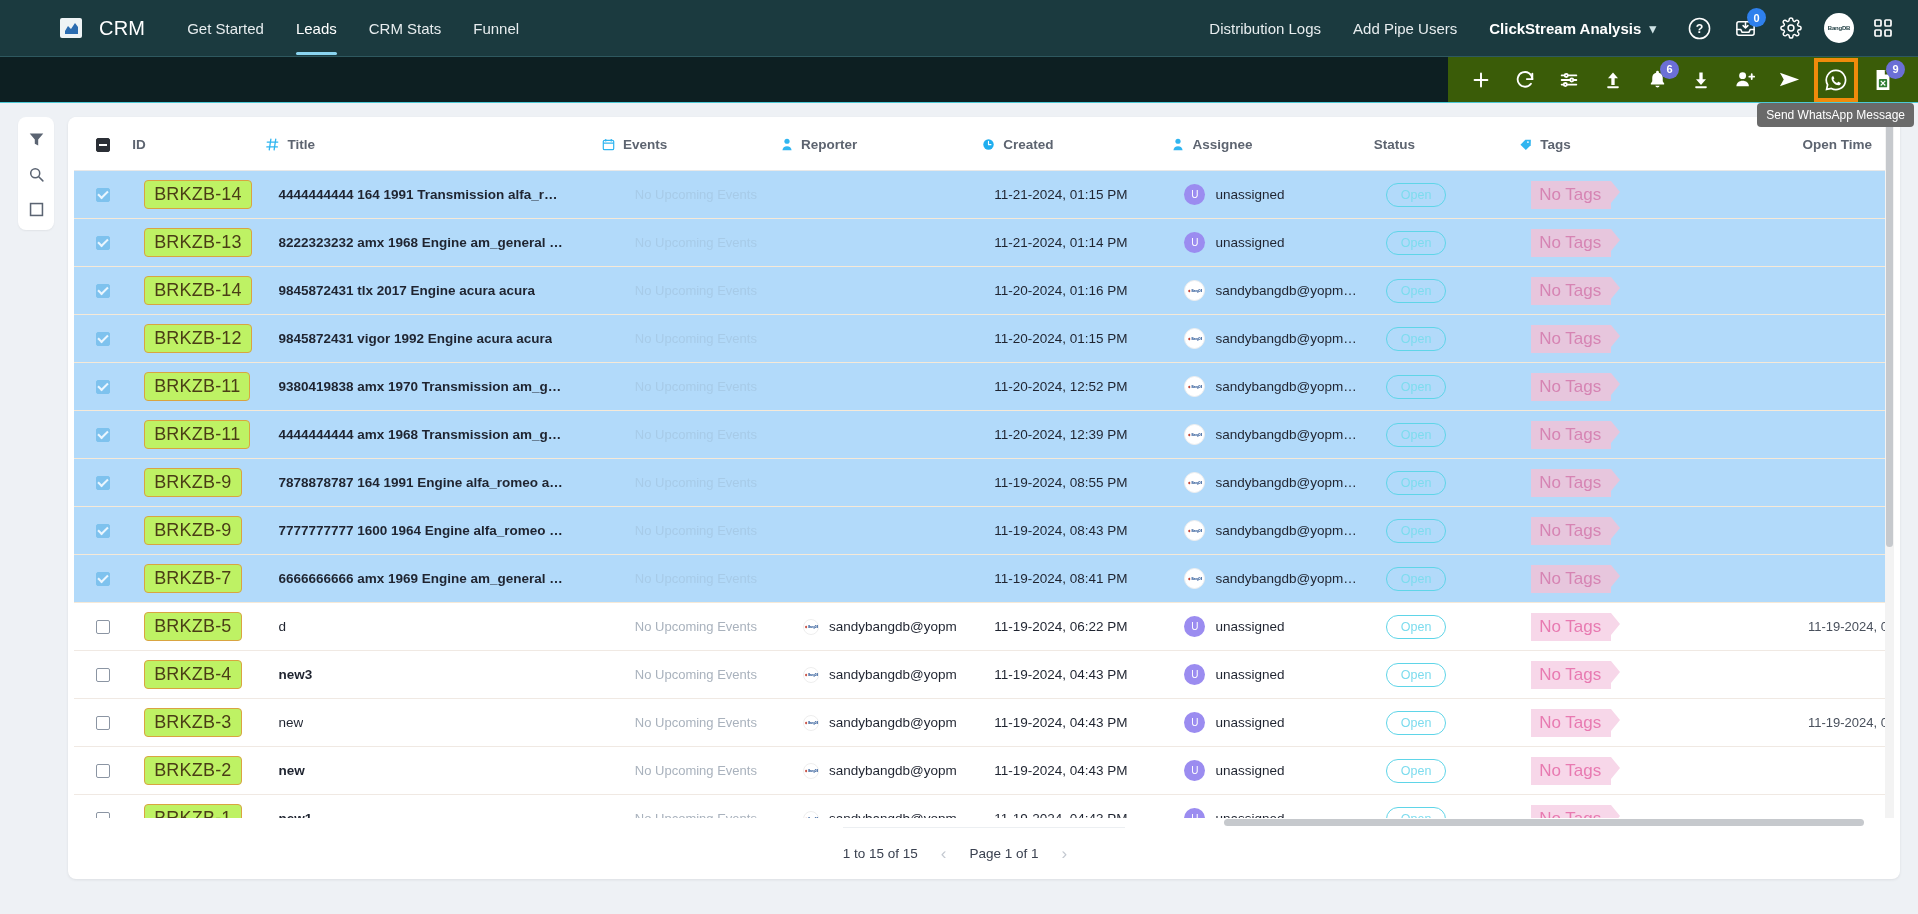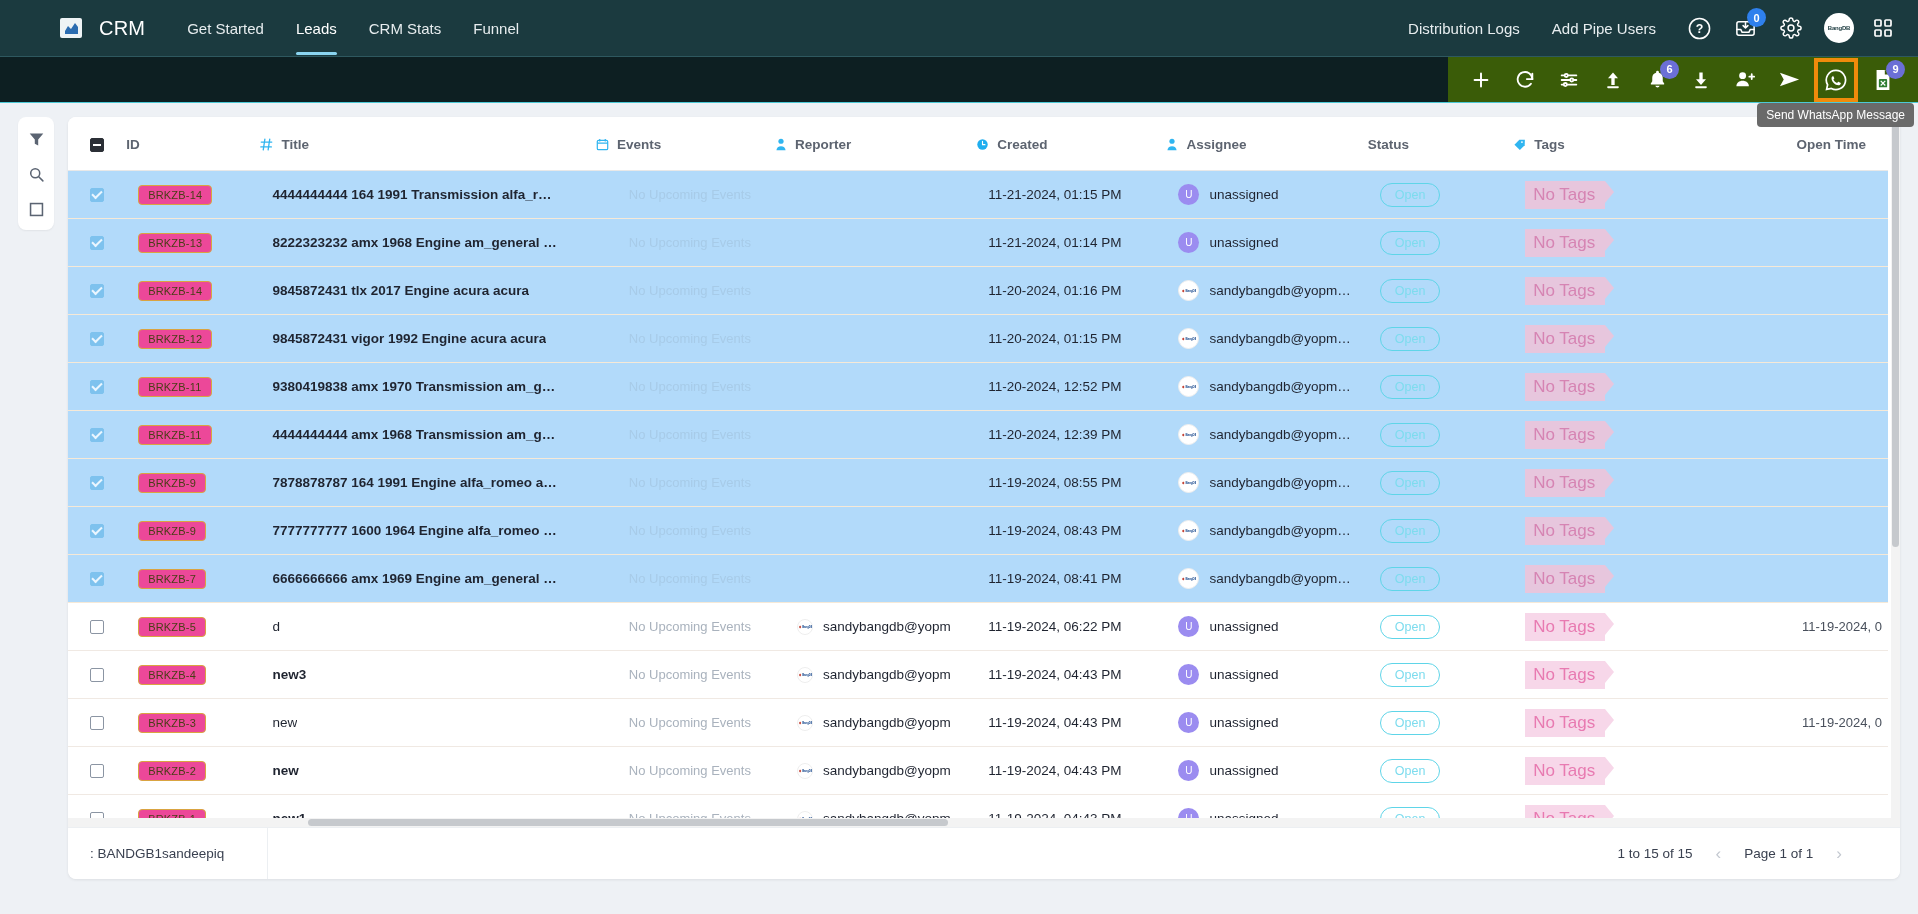--- a/index.html
+++ b/index.html
@@ -116,20 +116,21 @@
     box-shadow: 0 1px 2px rgba(0,0,0,.06);
     flex-shrink: 0;
   }
   .rail-icon { cursor: pointer; color: #5b6472; display: flex; }
 
   .panel {
     flex: 1; background: #fff; border-radius: 8px;
     box-shadow: 0 1px 3px rgba(0,0,0,.08);
     display: flex; flex-direction: column; overflow: hidden;
     height: 762px;
+    align-items: center;
   }
 
   
   .grid-scroll { flex: 1; overflow: hidden; position: relative; }
   table.grid { width: 1820px; border-collapse: collapse; table-layout: fixed; }
   table.grid th {
     font-size: 13.5px; color: #5d6470; font-weight: bold;
     text-align: left; padding: 20px 0 18px 0; background: #fff;
     border-bottom: 1px solid #e8e8e8; white-space: nowrap;
   }
@@ -156,22 +157,22 @@
   }
   .cbox.indeterminate {
     background: #2b2f36; border-color: #2b2f36;
   }
   .cbox.indeterminate::after {
     content: ""; width: 8px; height: 2px; background: #fff; transform: none;
     border: none;
   }
 
   .id-chip {
-    display: inline-block; border: 1px solid #d9a441; background: #ec4899;
-    color: #4a3d16; font-size: 11px; padding: 3px 9px; border-radius: 4px;
+    display: inline-block; border: 1px solid #d9a441; background: #bef264;
+    color: #4a3d16; font-size: 18px; padding: 3px 9px; border-radius: 4px;
     font-weight: normal; letter-spacing: .2px;
   }
   .title-txt { font-weight: bold; overflow: hidden; text-overflow: ellipsis; }
   tr.row-plain .title-txt { font-weight: normal; }
   tr.row-plain.b .title-txt { font-weight: bold; }
 
   .events-txt { color: #a9b2bd; font-size: 13px; }
   tr.row-selected .events-txt { color: #a7cbe8; }
 
   .av {
@@ -256,20 +257,24 @@
   <div class="nav-links">
     <div class="nav-link">Get Started</div>
     <div class="nav-link active">Leads</div>
     <div class="nav-link">CRM Stats</div>
     <div class="nav-link">Funnel</div>
   </div>
 
   <div class="nav-right">
     <div class="nav-link">Distribution Logs</div>
     <div class="nav-link">Add Pipe Users</div>
+    <div class="nav-link strong">
+      <span>ClickStream Analysis</span>
+      <span class="chev">▾</span>
+    </div>
 
     <div class="icon-btn">
       <svg width="23" height="23" viewBox="0 0 24 24">
           <circle cx="12" cy="12" r="10.5" fill="none" stroke="#fff" stroke-width="1.6"></circle>
           <text x="12" y="17" text-anchor="middle" font-size="13" font-weight="bold" fill="#fff" font-family="Liberation Sans">?</text>
         </svg>
     </div>
 
     <div class="icon-btn">
       <svg width="23" height="23" viewBox="0 0 24 24" fill="none" stroke="#fff" stroke-width="1.6" stroke-linecap="round" stroke-linejoin="round">
@@ -1304,21 +1309,20 @@
       </table>
       <div class="vscroll">
         <div class="thumb"></div>
       </div>
     </div>
     <div class="hscroll">
       <div class="thumb"></div>
     </div>
 
     <div class="footer">
-      <div class="footer-left">: BANDGB1sandeepiq</div>
       <div class="footer-right">
         <span>1 to 15 of 15</span>
         <span class="pg-arrow">‹</span>
         <span>Page 1 of 1</span>
         <span class="pg-arrow">›</span>
       </div>
     </div>
   </div>
 </div>
 

